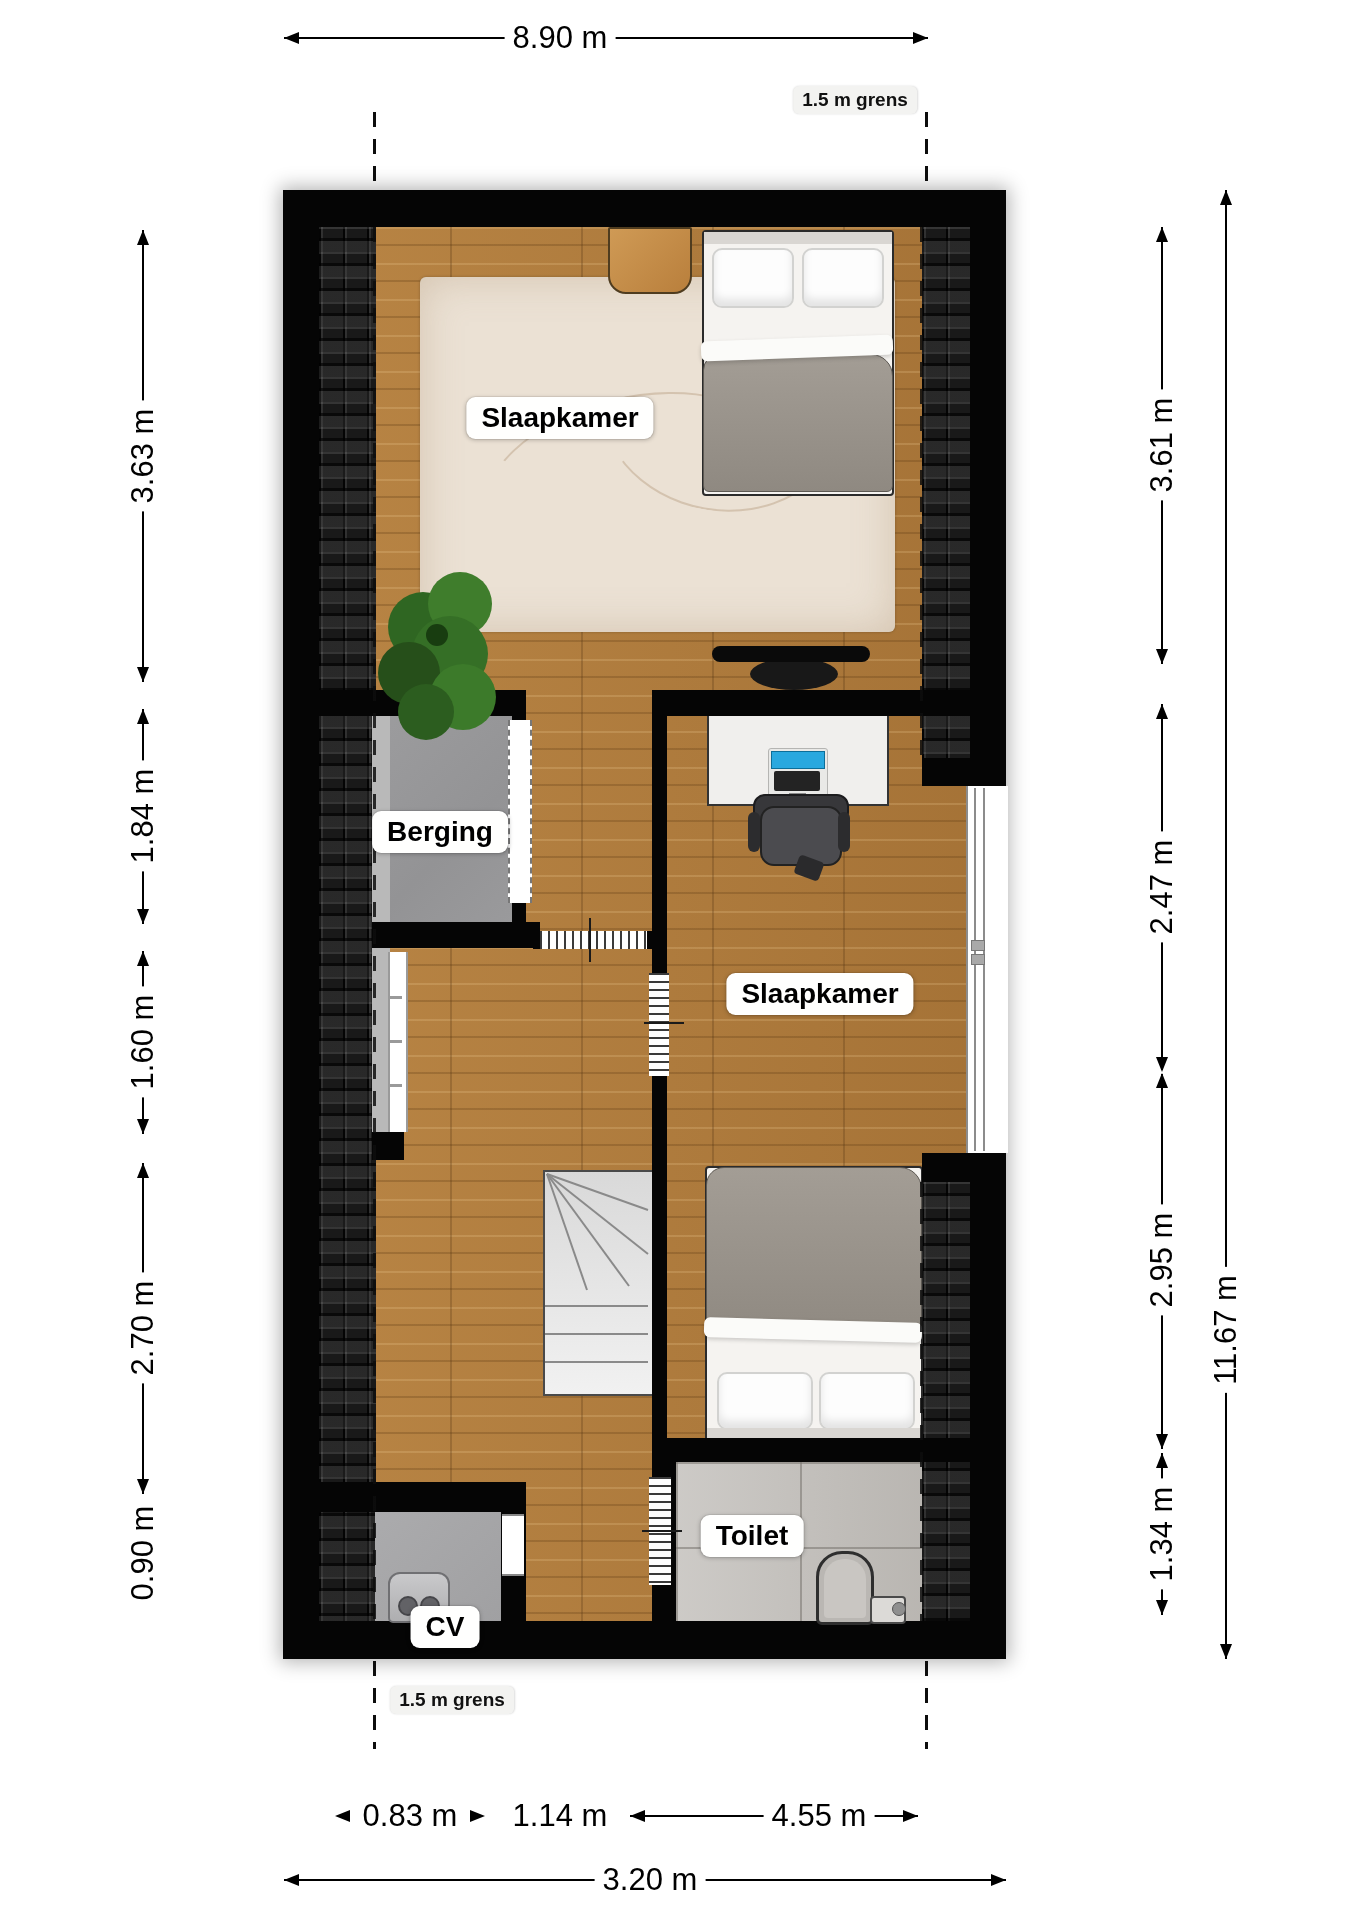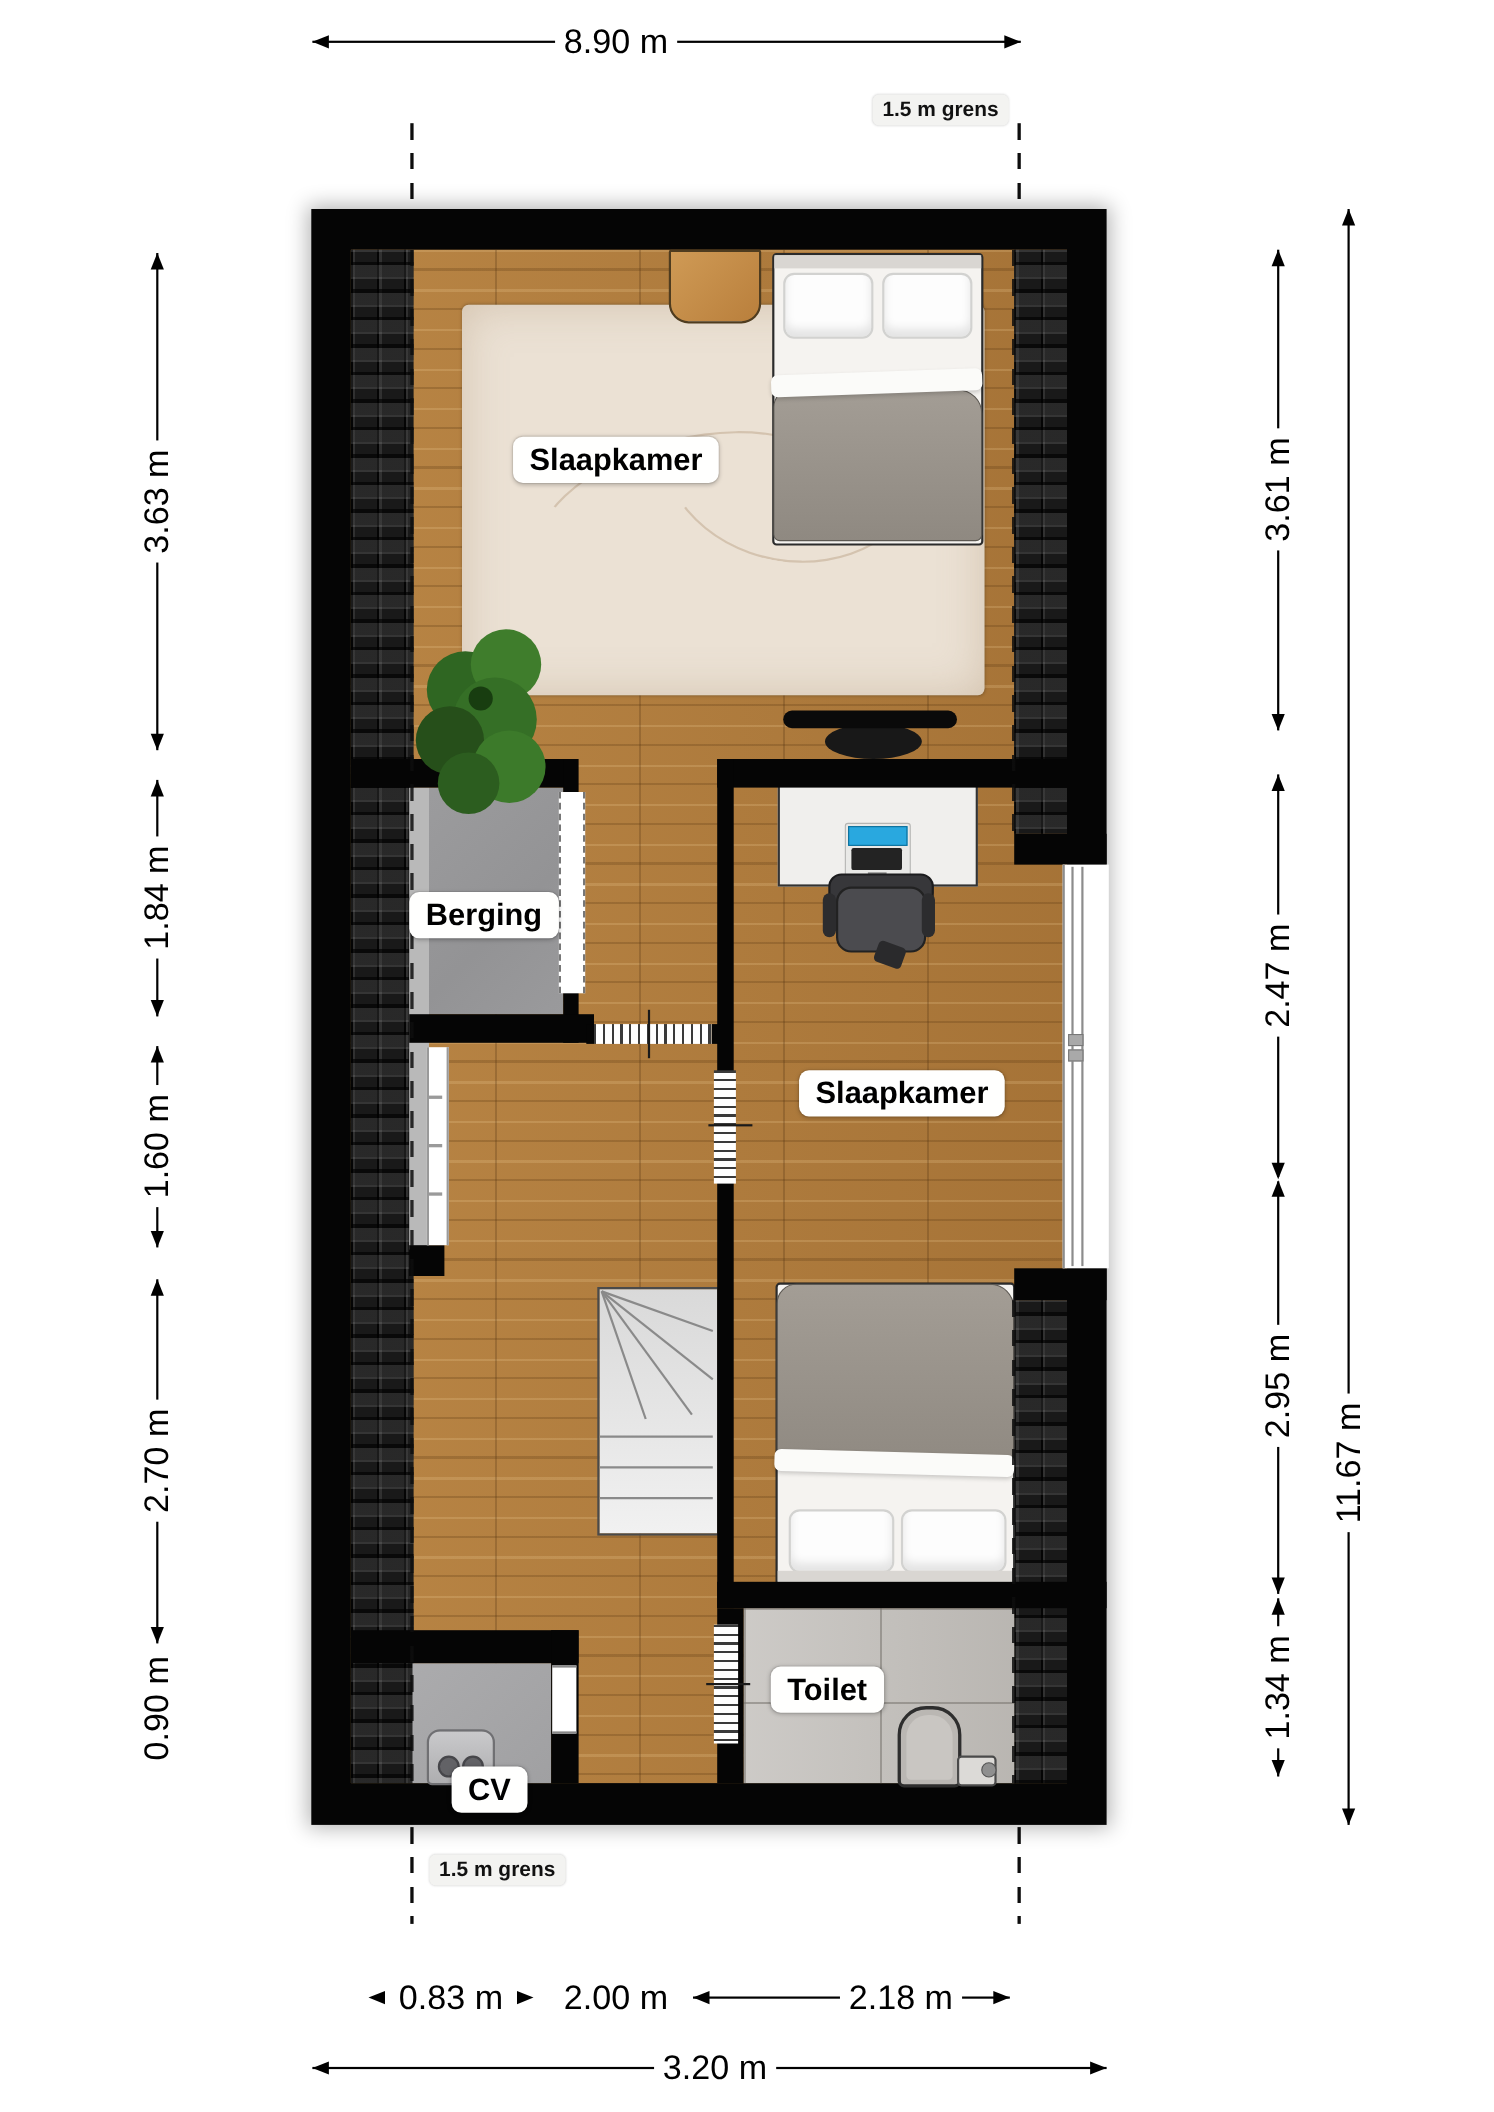--- a/index.html
+++ b/index.html
@@ -145,25 +145,25 @@
   <div class="dimtext vdim" style="left:1162px;top:1534px;">1.34 m</div>
 
   <div class="vline" style="left:1225px;top:190px;height:1469px;"></div>
   <div class="ar ar-up" style="left:1220px;top:190px;"></div>
   <div class="ar ar-down" style="left:1220px;top:1644px;"></div>
   <div class="dimtext vdim" style="left:1226px;top:1330px;">11.67 m</div>
 
   <div class="ar ar-left" style="left:335px;top:1810px;"></div>
   <div class="ar ar-right" style="left:470px;top:1810px;"></div>
   <div class="dimtext" style="left:410px;top:1816px;">0.83 m</div>
-  <div class="dimtext" style="left:560px;top:1816px;">2.00 m</div>
+  <div class="dimtext" style="left:560px;top:1816px;">1.14 m</div>
   <div class="hline" style="left:630px;top:1815px;width:288px;"></div>
   <div class="ar ar-left" style="left:630px;top:1810px;"></div>
   <div class="ar ar-right" style="left:903px;top:1810px;"></div>
-  <div class="dimtext" style="left:819px;top:1816px;">2.18 m</div>
+  <div class="dimtext" style="left:819px;top:1816px;">4.55 m</div>
   <div class="hline" style="left:284px;top:1879px;width:722px;"></div>
   <div class="ar ar-left" style="left:284px;top:1874px;"></div>
   <div class="ar ar-right" style="left:991px;top:1874px;"></div>
   <div class="dimtext" style="left:650px;top:1880px;">3.20 m</div>
 
   <div class="shell"></div>
 
   <div class="wood" style="left:319px;top:227px;width:651px;height:1394px;"></div>
   <div class="tiles" style="left:319px;top:227px;width:57px;height:1394px;"></div>
   <div class="tiles" style="left:922px;top:227px;width:48px;height:531px;"></div>

